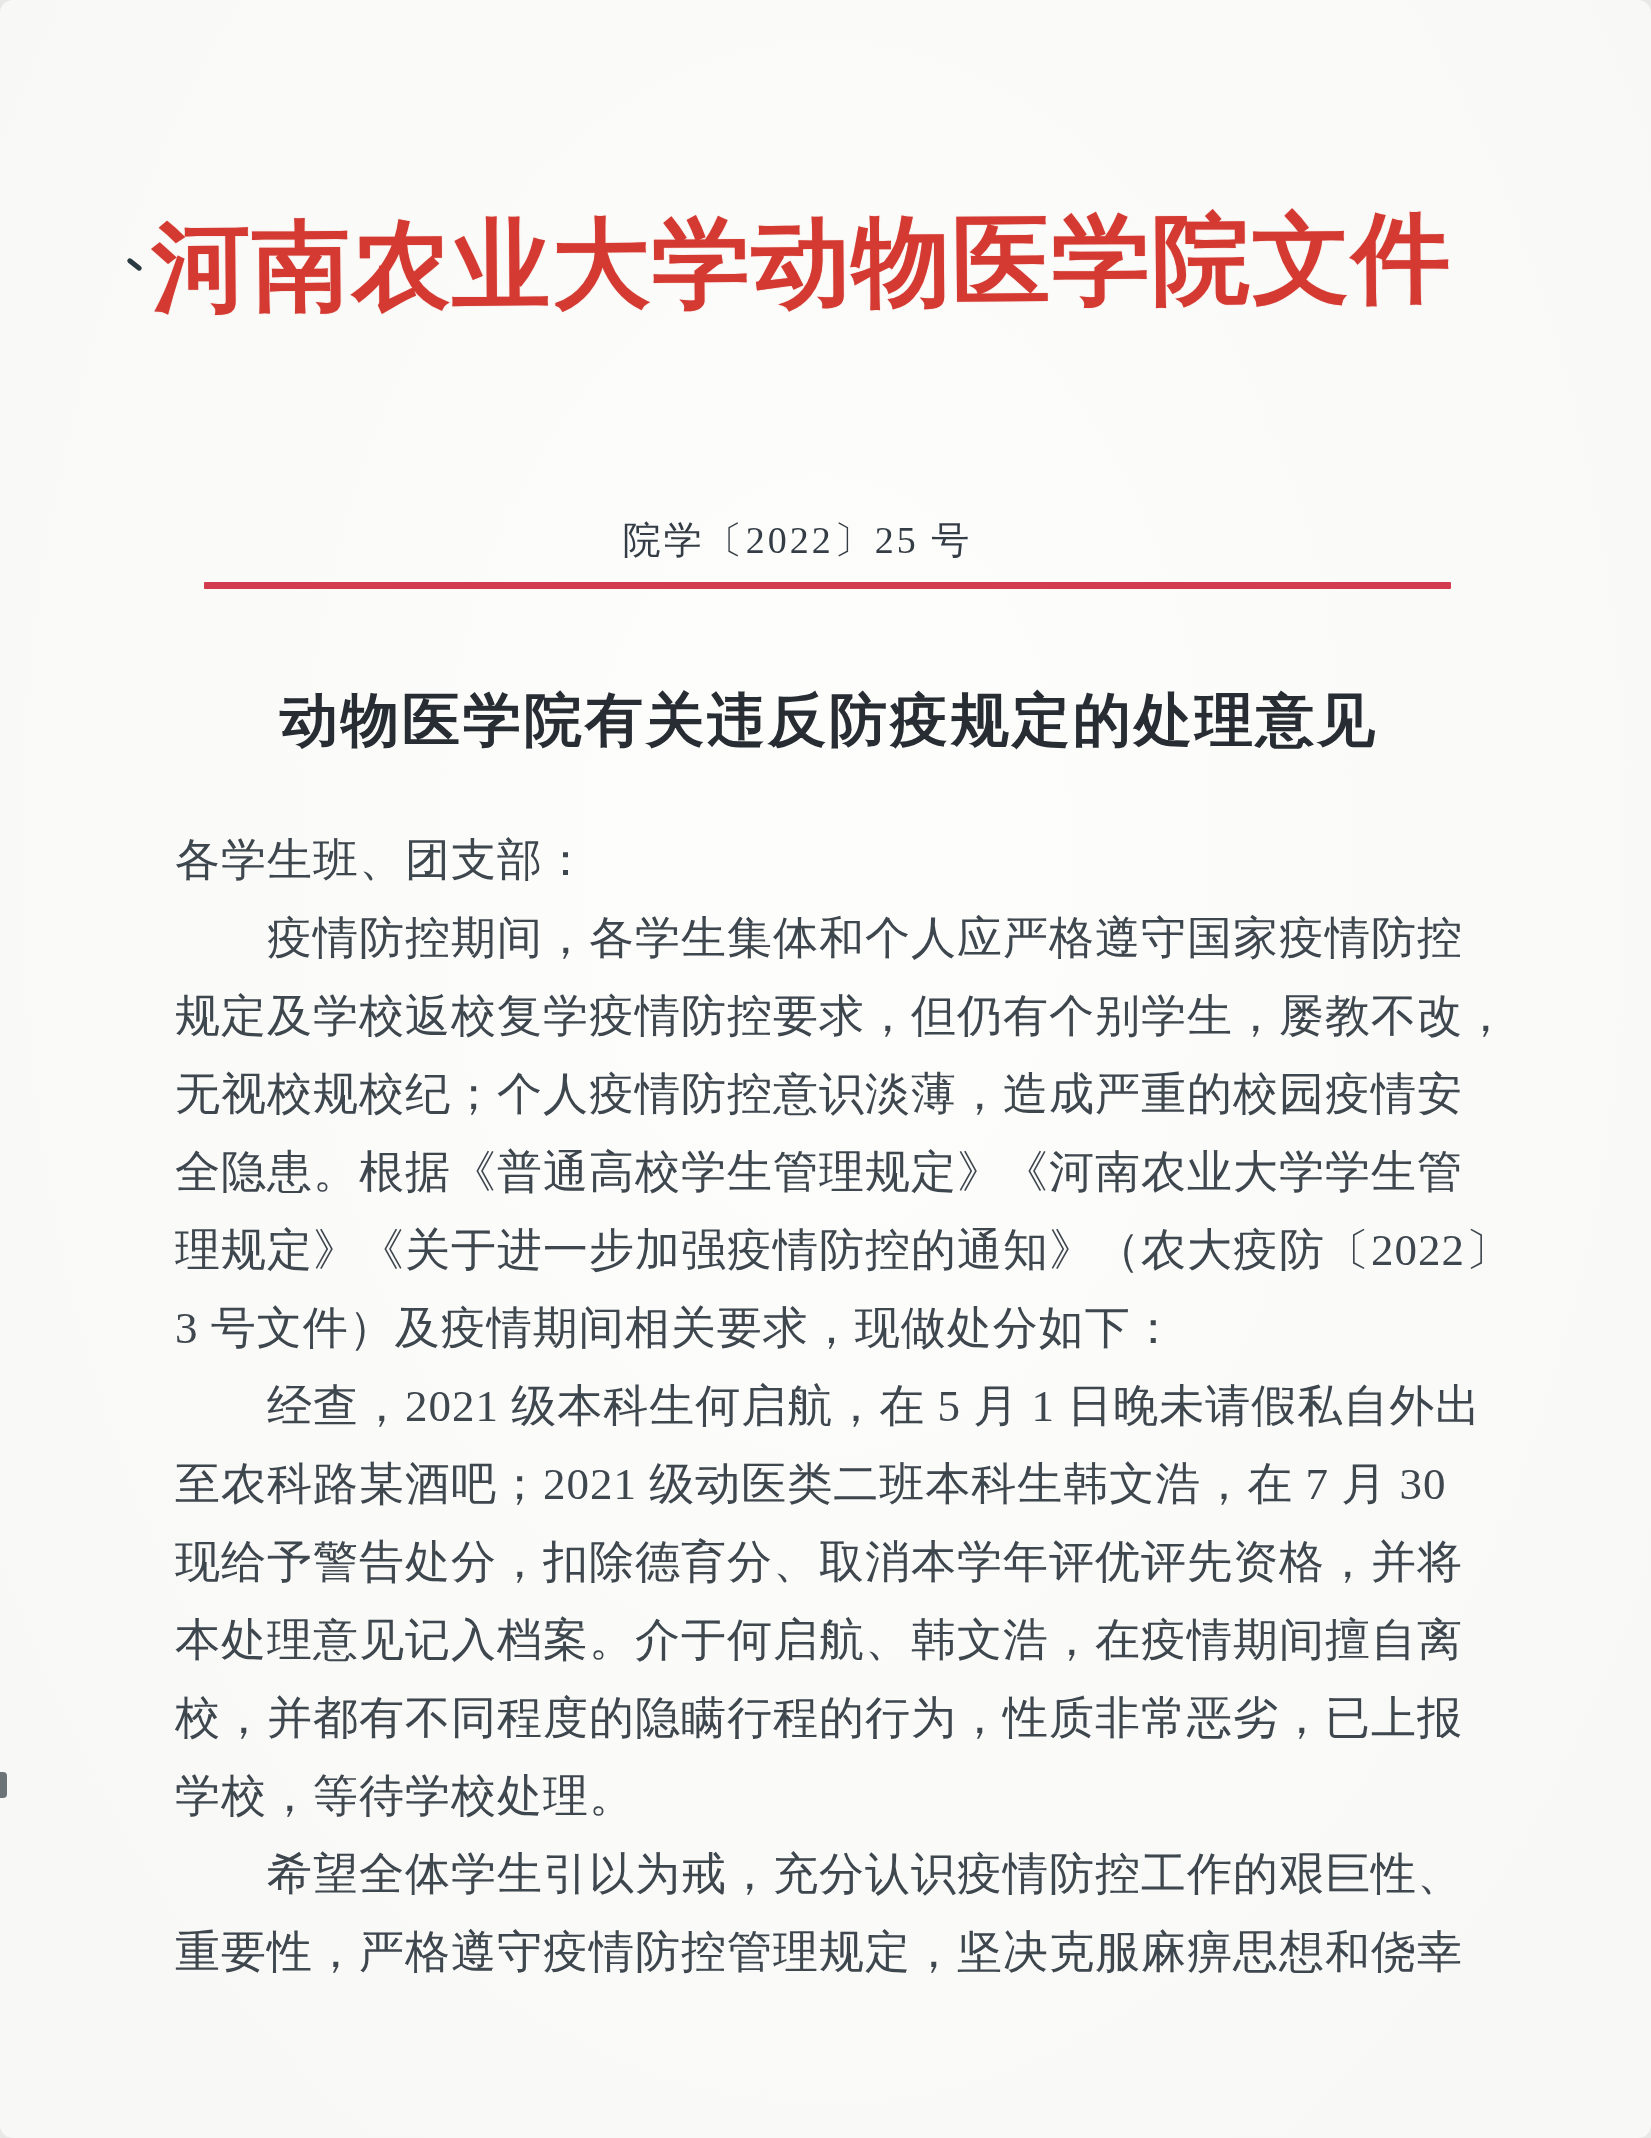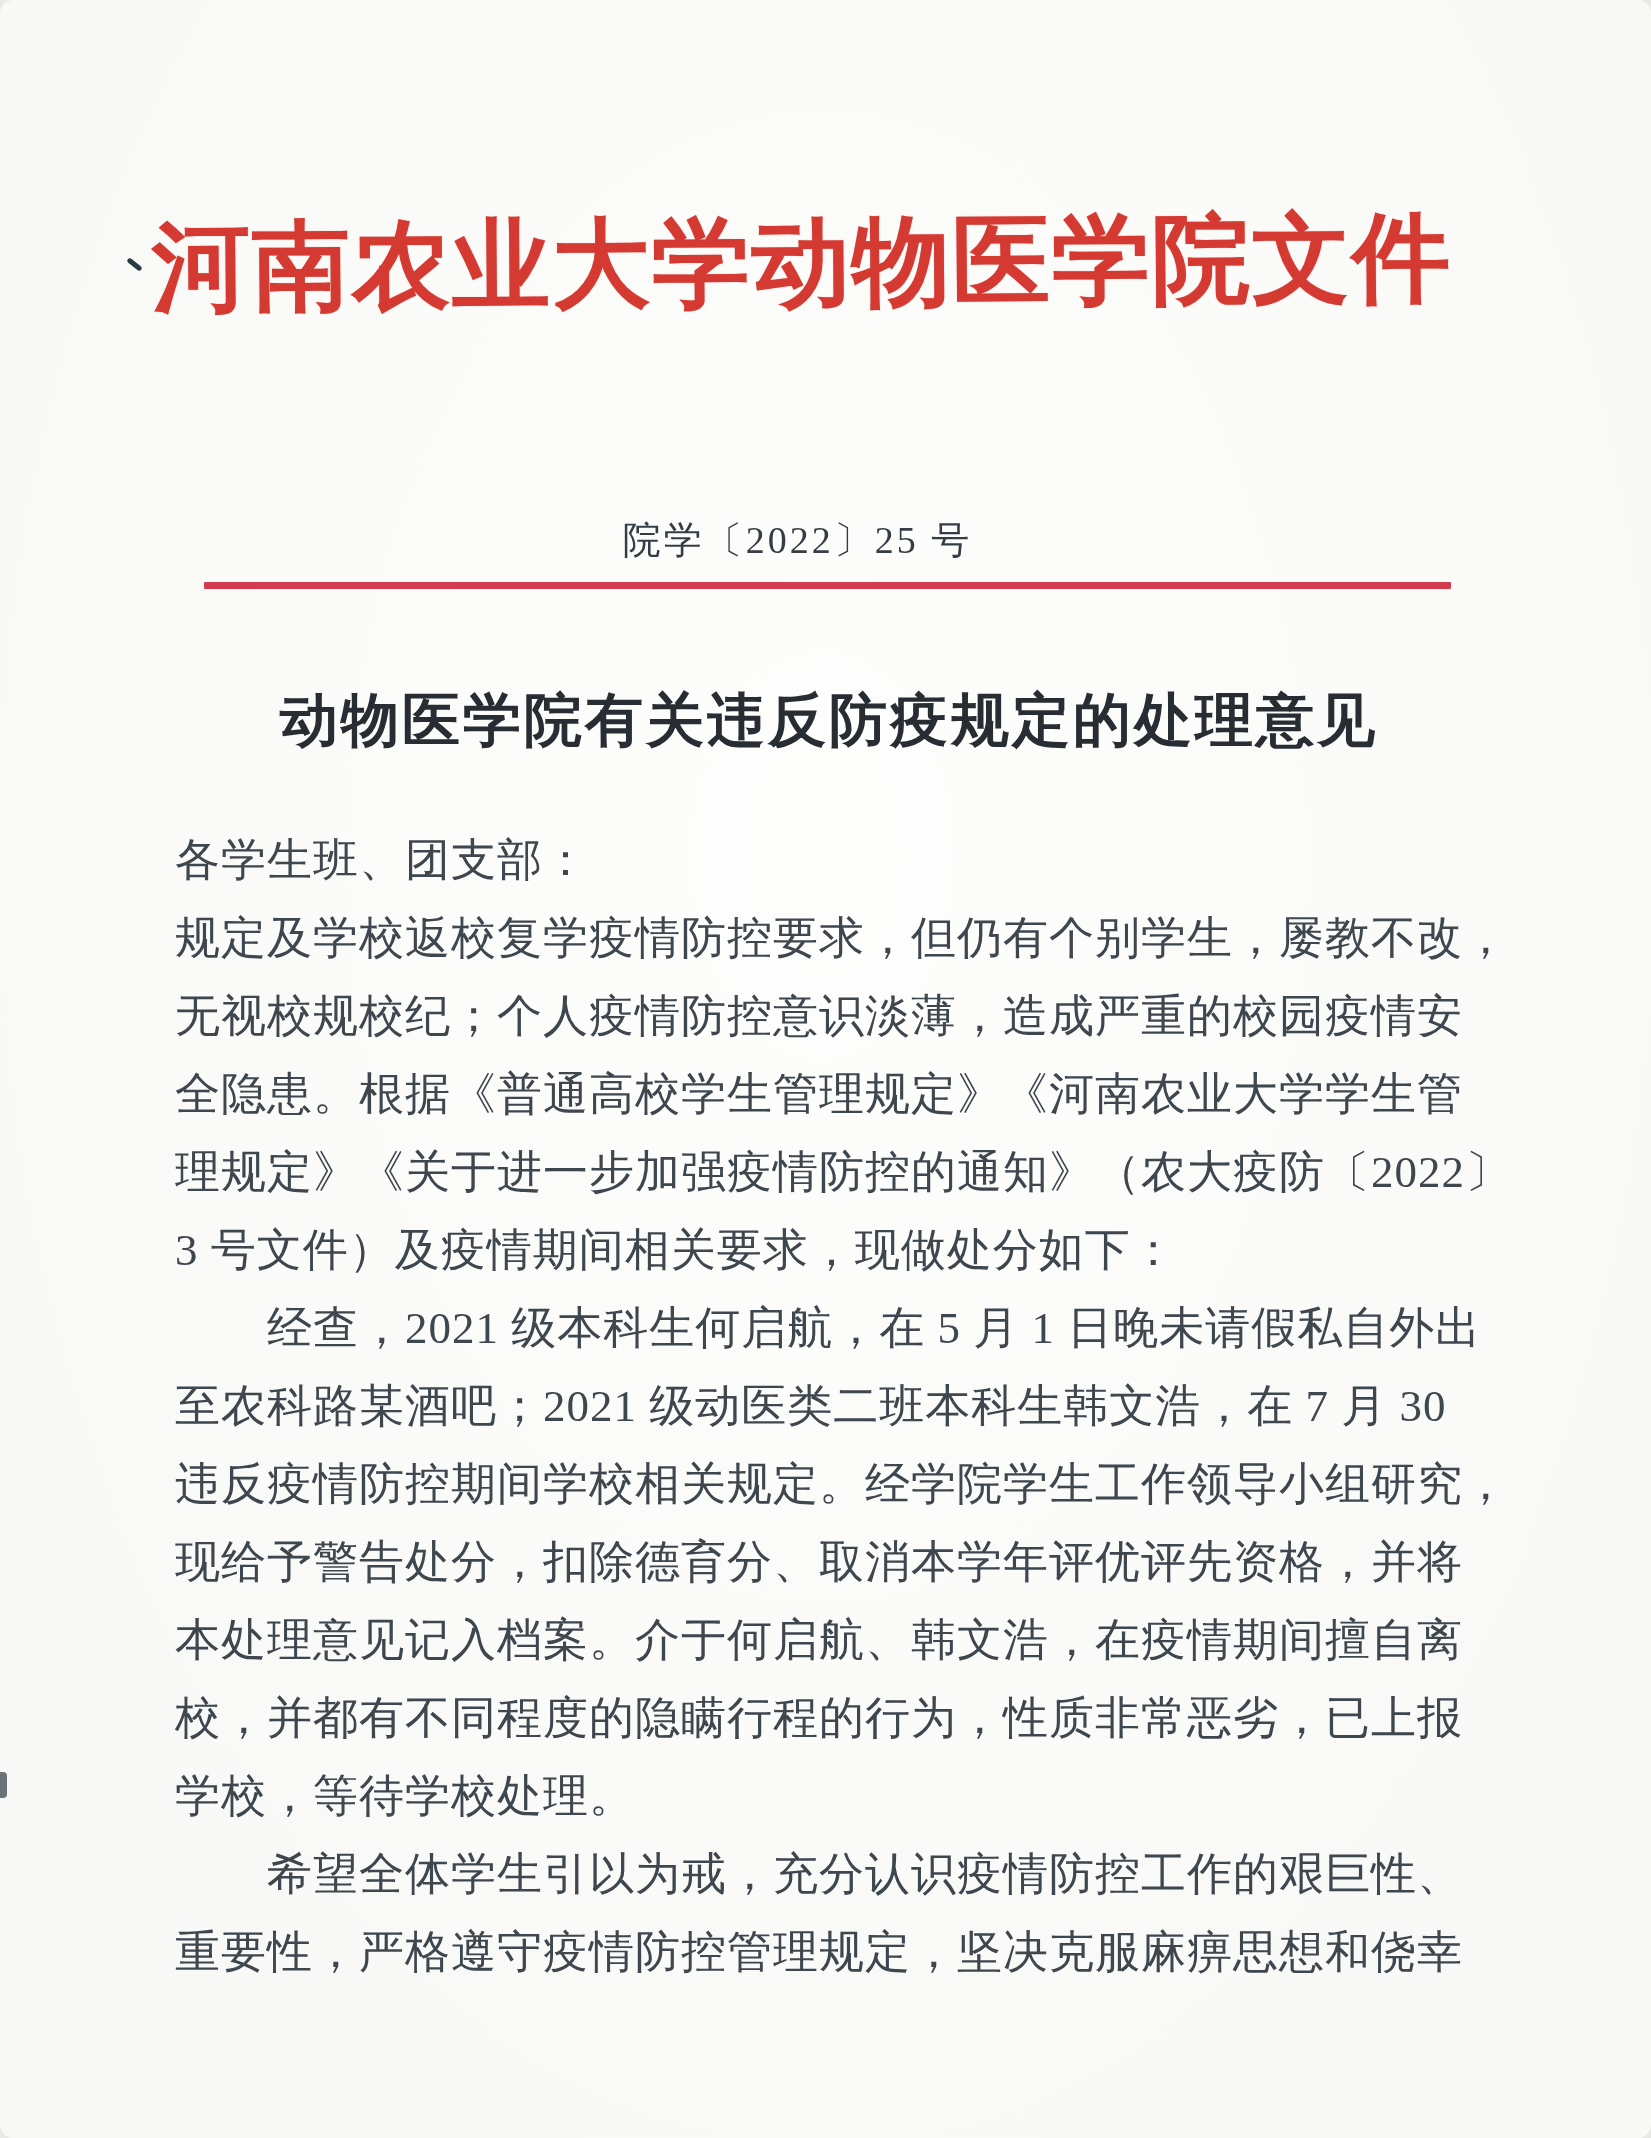--- a/index.html
+++ b/index.html
@@ -132,28 +132,28 @@
   <div class="letterhead">河南农业大学动物医学院文件</div>
 
   <div class="doc-number">院学〔2022〕25 号</div>
 
   <div class="red-divider"></div>
 
   <div class="doc-title">动物医学院有关违反防疫规定的处理意见</div>
 
   <div class="body-block">
       <p class="body-line">各学生班、团支部：</p>
+      <p class="body-line indent">疫情防控期间，各学生集体和个人应严格遵守国家疫情防控</p>
       <p class="body-line">规定及学校返校复学疫情防控要求，但仍有个别学生，屡教不改，</p>
       <p class="body-line">无视校规校纪；个人疫情防控意识淡薄，造成严重的校园疫情安</p>
       <p class="body-line">全隐患。根据《普通高校学生管理规定》《河南农业大学学生管</p>
       <p class="body-line">理规定》《关于进一步加强疫情防控的通知》（农大疫防〔2022〕</p>
       <p class="body-line">3 号文件）及疫情期间相关要求，现做处分如下：</p>
       <p class="body-line indent">经查，2021 级本科生何启航，在 5 月 1 日晚未请假私自外出</p>
       <p class="body-line">至农科路某酒吧；2021 级动医类二班本科生韩文浩，在 7 月 30</p>
-      <p class="body-line">违反疫情防控期间学校相关规定。经学院学生工作领导小组研究，</p>
       <p class="body-line">现给予警告处分，扣除德育分、取消本学年评优评先资格，并将</p>
       <p class="body-line">本处理意见记入档案。介于何启航、韩文浩，在疫情期间擅自离</p>
       <p class="body-line">校，并都有不同程度的隐瞒行程的行为，性质非常恶劣，已上报</p>
       <p class="body-line">学校，等待学校处理。</p>
       <p class="body-line indent">希望全体学生引以为戒，充分认识疫情防控工作的艰巨性、</p>
       <p class="body-line">重要性，严格遵守疫情防控管理规定，坚决克服麻痹思想和侥幸</p>
     </div>
 
   <span class="edge-speck"></span>
 

